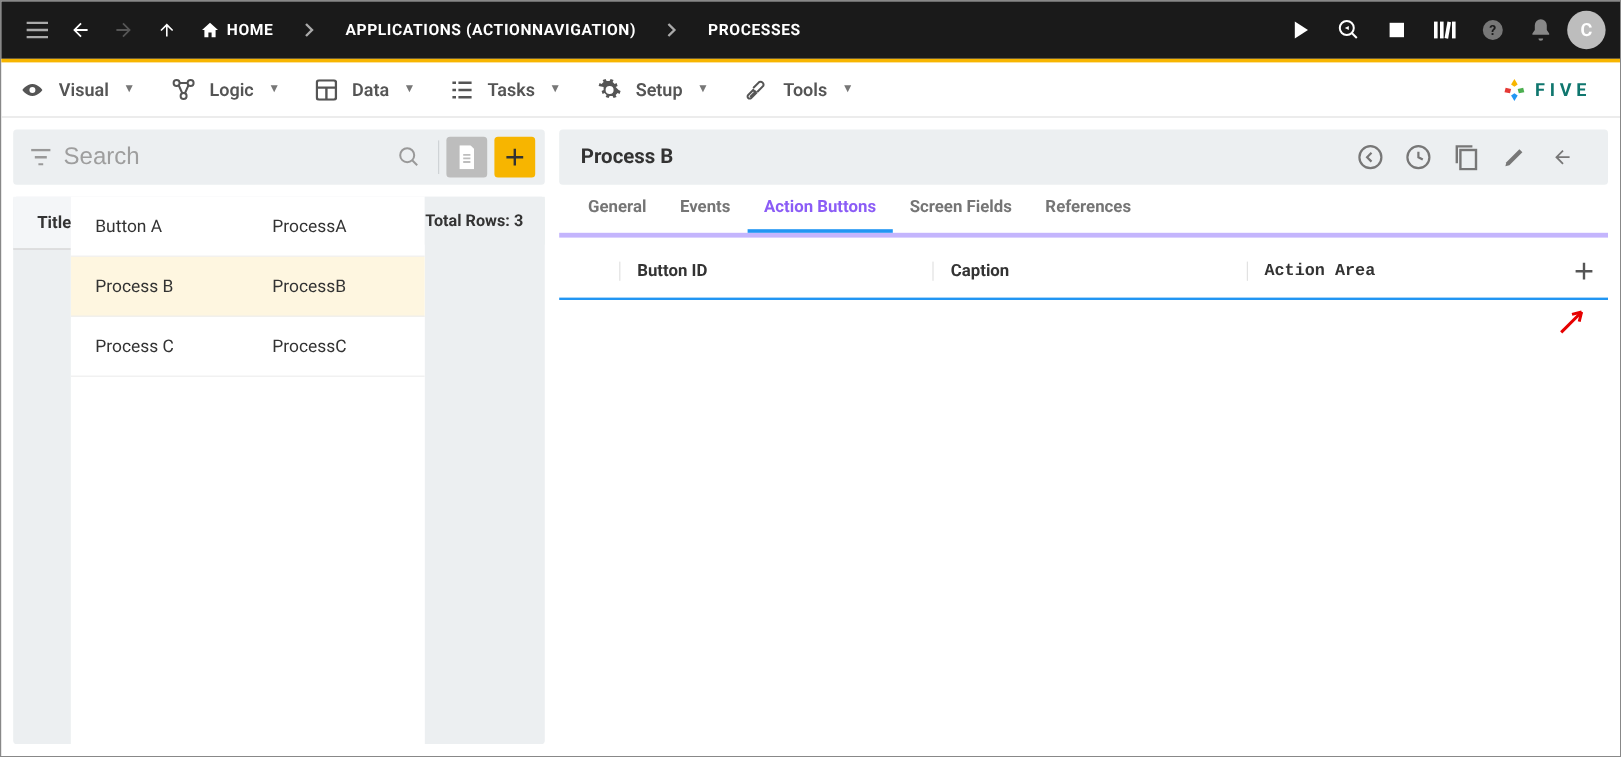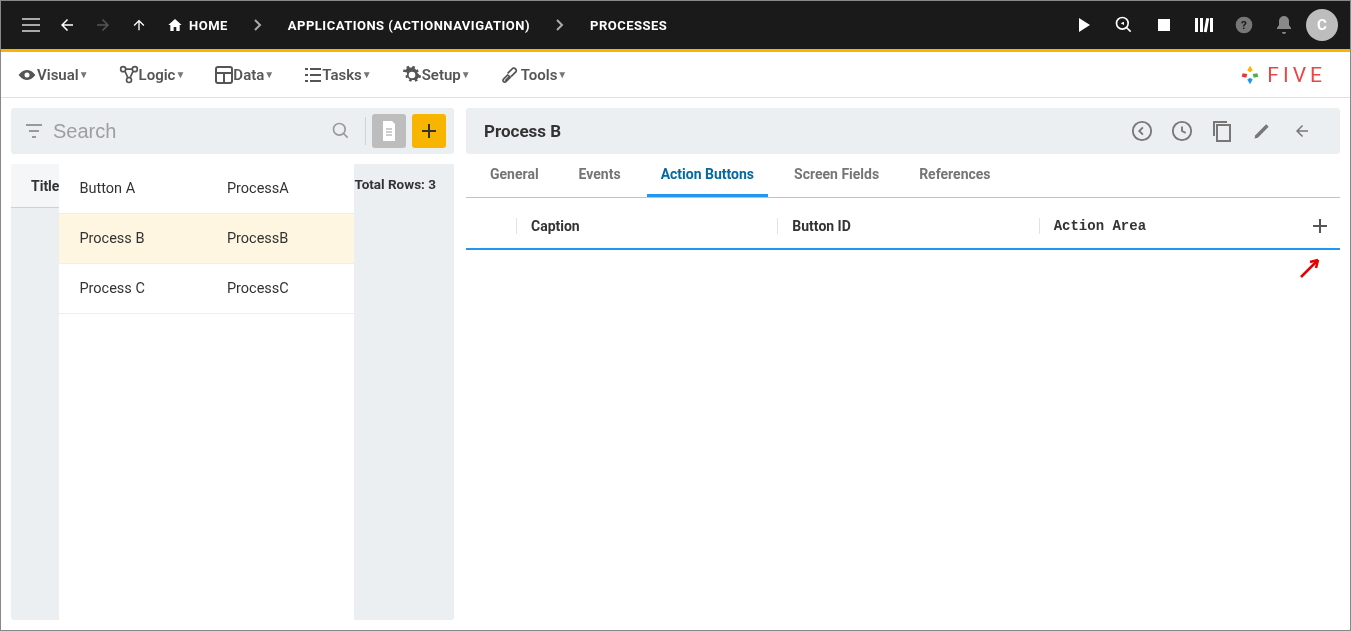--- a/index.html
+++ b/index.html
@@ -13,23 +13,23 @@
   .breadcrumb .crumb { padding: 0 10px; cursor: pointer; white-space: nowrap; display: flex; align-items: center; gap: 6px; }
   .breadcrumb .chev { color: #aaa; }
   .topbar .spacer { flex: 1; }
   .topbar .right-icons { display: flex; align-items: center; gap: 4px; }
   .avatar { width: 32px; height: 32px; border-radius: 50%; background: #bdbdbd; color: #fff; display: flex; align-items: center; justify-content: center; font-weight: 700; font-size: 15px; }
   
   .accent-line { height: 3px; background: #f7b500; }
   
   
   .menubar { height: 46px; display: flex; align-items: center; padding: 0 16px; border-bottom: 1px solid #e0e0e0; gap: 30px; }
-  .menubar .menu-item { display: flex; align-items: center; gap: 0; font-weight: 600; font-size: 15px; color: #555; cursor: pointer; }
+  .menubar .menu-item { display: flex; align-items: center; gap: 12px; font-weight: 600; font-size: 15px; color: #555; cursor: pointer; }
   .menubar .menu-item .caret { font-size: 10px; color: #777; }
-  .logo-five { margin-left: auto; display: flex; align-items: center; gap: 6px; font-weight: 400; letter-spacing: 4px; font-size: 21px; color: #ef4444; padding-right: 8px; }
+  .logo-five { margin-left: auto; display: flex; align-items: center; gap: 6px; font-weight: 700; letter-spacing: 4px; font-size: 15px; color: #0f766e; padding-right: 8px; }
   
   
   .content { display: flex; gap: 12px; padding: 10px; height: calc(100% - 48px - 3px - 46px); }
   
   
   .left-panel { width: 443px; display: flex; flex-direction: column; }
   .search-bar { height: 46px; background: #eceff1; border-radius: 3px; display: flex; align-items: center; padding: 0 8px; }
   .filter-icon { color: #888; padding: 0 6px; display:flex; align-items:center; }
   .search-input { flex: 1; border: none; background: transparent; outline: none; font-size: 20px; color: #555; padding: 0 4px; }
   .search-input::placeholder { color: #9e9e9e; }
@@ -52,23 +52,23 @@
   
   .list-footer { height: 40px; background: #eceff1; display: flex; align-items: center; justify-content: flex-end; padding-right: 18px; font-weight: 700; font-size: 13.5px; }
   
   
   .right-panel { flex: 1; display: flex; flex-direction: column; }
   .detail-header { height: 46px; background: #eceff1; border-radius: 3px; display: flex; align-items: center; padding: 0 18px; }
   .detail-title { font-weight: 700; font-size: 17px; }
   .detail-header .spacer { flex: 1; }
   .header-icon { width: 40px; height: 40px; display: flex; align-items: center; justify-content: center; cursor: pointer; color: #666; }
   
-  .tabs { height: 44px; display: flex; align-items: flex-end; padding: 0 10px; gap: 12px; border-bottom: 1px solid #c4b5fd;}
+  .tabs { height: 44px; display: flex; align-items: flex-end; padding: 0 10px; gap: 0; border-bottom: 4px solid #c4b5fd;}
   .tab { padding: 0 14px; height: 100%; display: flex; align-items: center; font-weight: 700; font-size: 14px; color: #757575; cursor: pointer; border-bottom: 3px solid transparent;}
-  .tab.active { color: #0369a1; border-bottom: 3px solid #2196f3; }
+  .tab.active { color: #8b5cf6; border-bottom: 3px solid #2196f3; }
   
   .grid-header { height: 44px; display: flex; align-items: center; margin-top: 6px; position: relative;}
   .grid-col { padding-left: 14px; font-weight: 700; font-size: 14px; border-left: 1px solid #e2e2e2; }
   .grid-col.checkbox-col { width: 50px; border-left:none; }
   .grid-col.caption-col { flex: 1; }
   .grid-col.buttonid-col { flex: 1; }
   .grid-col.area-col { flex: 1; font-family: Liberation Mono, monospace; }
   .grid-add { width: 40px; display: flex; align-items: center; justify-content: center; cursor: pointer; color: #555; font-size: 20px; font-weight: 400;}
   .blue-line2 { height: 2px; background: #2196f3; }
   
@@ -320,22 +320,22 @@
       <div class="tab">General</div>
       <div class="tab">Events</div>
       <div class="tab active">Action Buttons</div>
       <div class="tab">Screen Fields</div>
       <div class="tab">References</div>
     </div>
 
     <div style="position:relative;">
       <div class="grid-header">
         <div class="grid-col checkbox-col"></div>
+        <div class="grid-col buttonid-col">Button ID</div>
         <div class="grid-col caption-col">Caption</div>
-        <div class="grid-col buttonid-col">Button ID</div>
         <div class="grid-col area-col">Action Area</div>
         <div class="grid-add">
           <svg width="18" height="18" viewBox="0 0 18 18">
               <path d="M9 2v14M2 9h14" stroke="#555" stroke-width="2"></path>
             </svg>
         </div>
       </div>
       <div class="blue-line2"></div>
       <svg class="arrow-annotation" width="30" height="30" viewBox="0 0 30 30">
         <path d="M5 25 L22 8" stroke="#e60000" stroke-width="2.5"></path>

